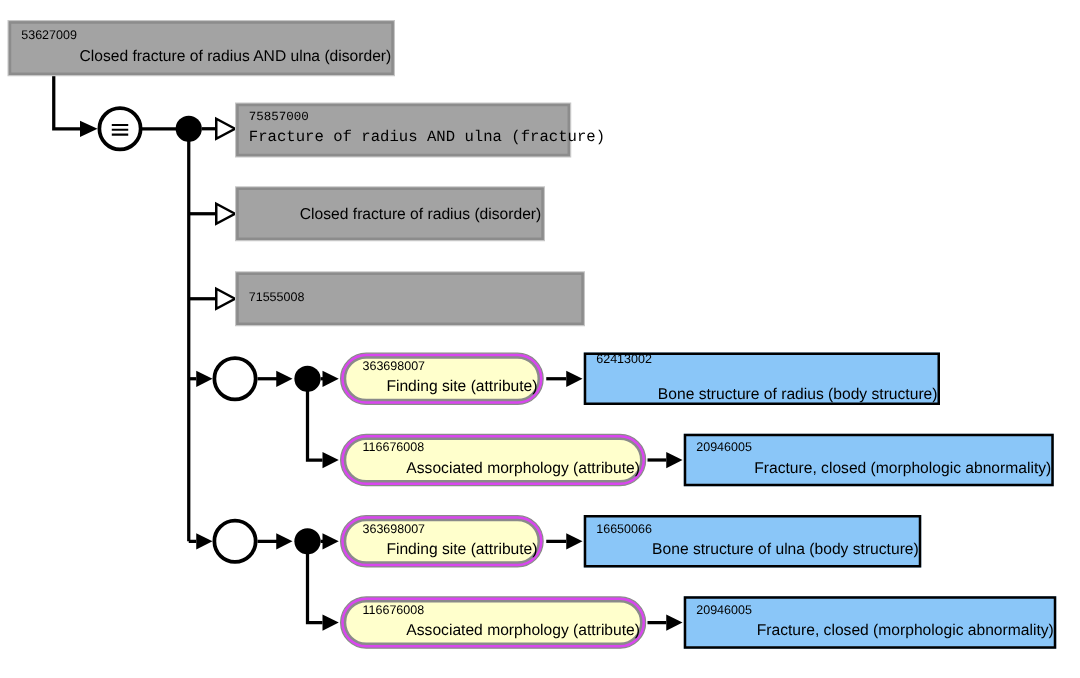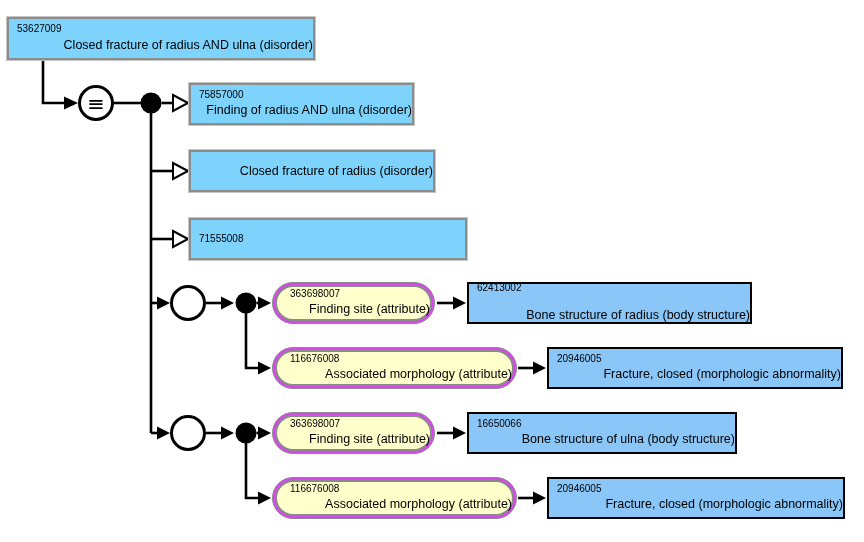--- a/index.html
+++ b/index.html
@@ -35,21 +35,21 @@
     position: absolute;
     box-sizing: border-box;
     display: flex;
     flex-direction: column;
     justify-content: center;
     white-space: nowrap;
   }
   .sct-id    { font-size: 10px;   line-height: 1.25; }
   .sct-label { font-size: 12.5px; line-height: 1.25; margin-top: 2px; text-align: right; }
   .concept {
-    background: #7dd3fc;
+    background: #a3a3a3;
     border: 2px solid #8c8c8c;
     box-shadow: 0 0 0 1px #c6c6c6;
     padding-left: 8px;
   }
   .target {
     background: #8ac6f8;
     border: 2px solid #000;
     padding-left: 8px;
   }
   .attr {
@@ -157,23 +157,23 @@
       <path d="M518 498 H533"></path>
       <polygon class="solid-arrow" points="546,498 533,491.5 533,504.5"></polygon>
     </g>
   </svg>
 
   <div class="node concept" style="left:7px; top:17px; width:308px; height:43px;">
     <div class="sct-id">53627009</div>
     <div class="sct-label">Closed fracture of radius AND ulna (disorder)</div>
   </div>
 
-  <div class="node concept" style="left:189px; top:83px; width:225px; height:42px;">
+  <div class="node concept" style="left:189px; top:83px; width:267px; height:42px;font-family:Liberation Mono, monospace;">
     <div class="sct-id">75857000</div>
-    <div class="sct-label">Finding of radius AND ulna (disorder)</div>
+    <div class="sct-label">Fracture of radius AND ulna (fracture)</div>
   </div>
   <div class="node concept" style="left:189px; top:150px; width:246px; height:42px;">
     <div class="sct-label">Closed fracture of radius (disorder)</div>
   </div>
   <div class="node concept" style="left:189px; top:218px; width:278px; height:42px;">
     <div class="sct-id">71555008</div>
   </div>
 
   <div class="node attr" style="left:272px; top:282px; width:163px; height:42px;">
     <div class="attr-inner">

